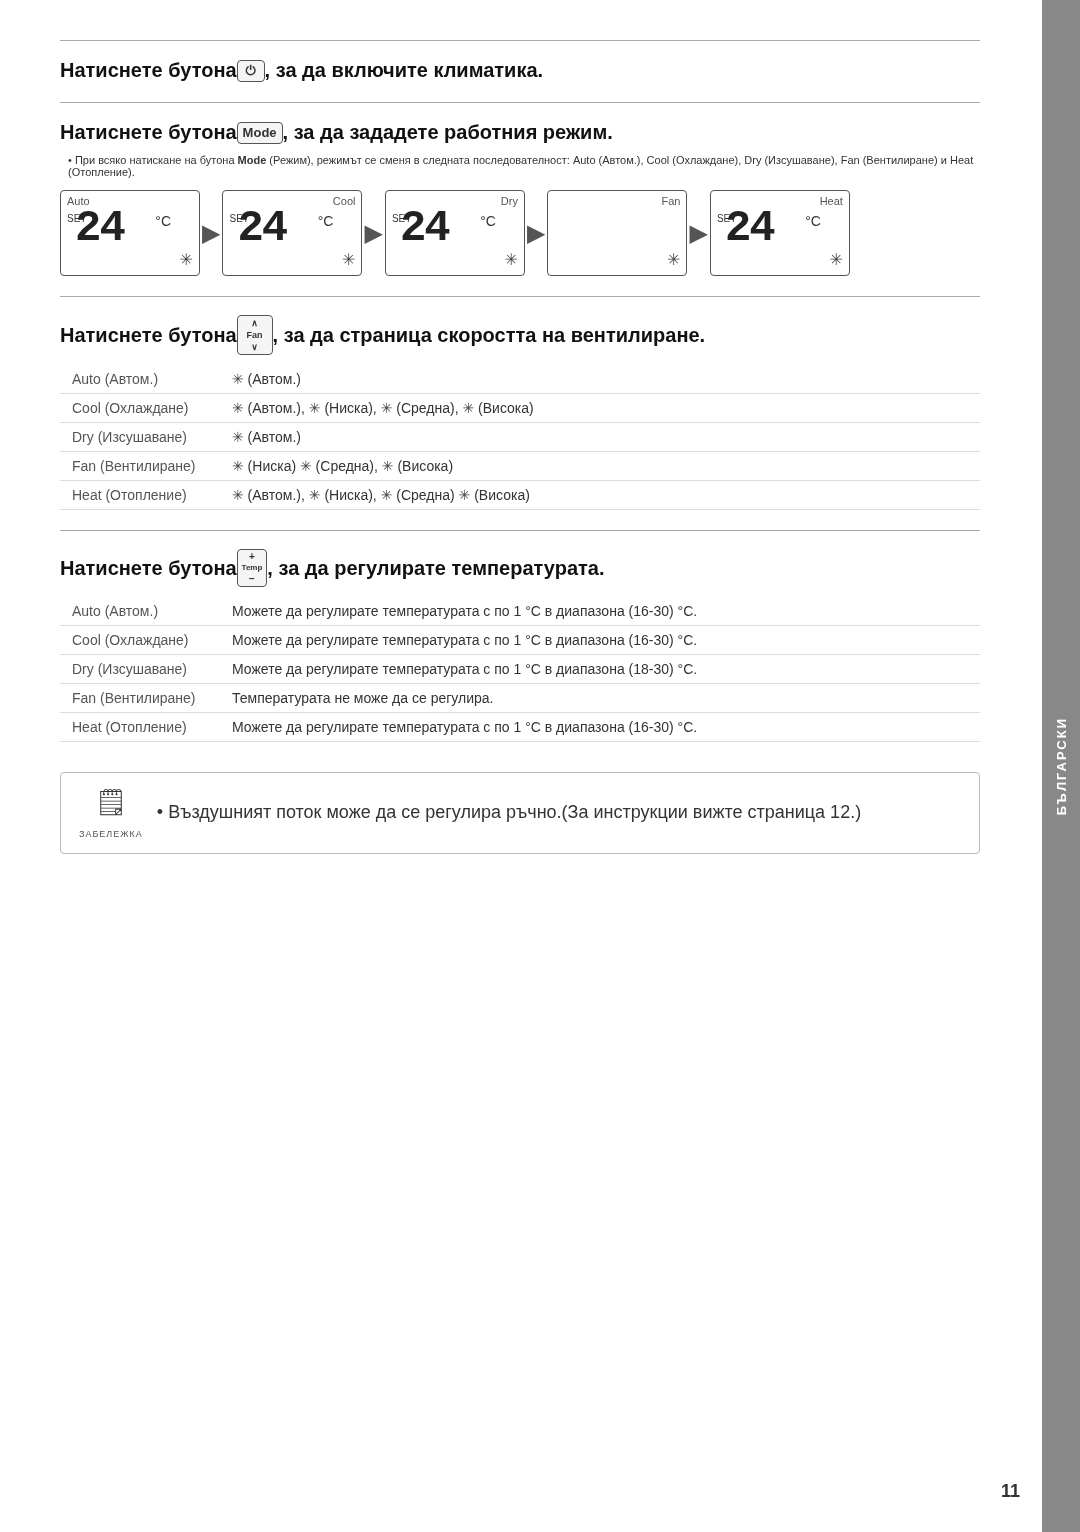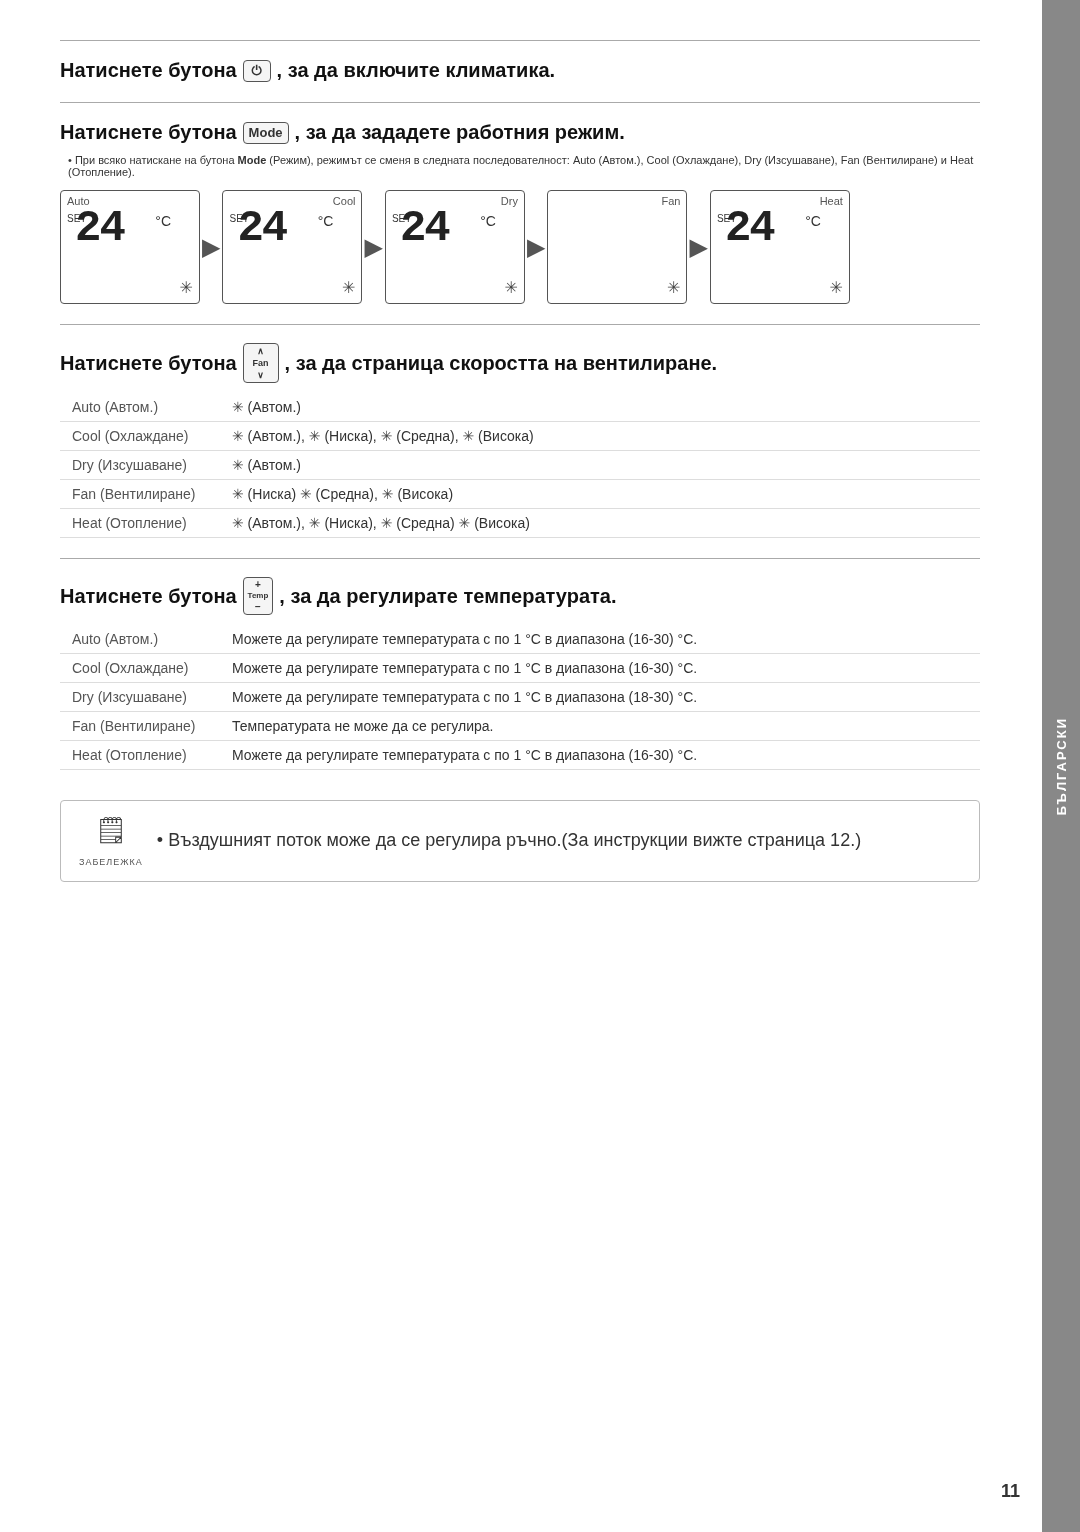--- a/index.html
+++ b/index.html
@@ -56,21 +56,20 @@
       margin-bottom: 0;
     }
 
     .section-title {
       font-size: 20px;
       font-weight: bold;
       color: #111;
       margin-bottom: 10px;
       display: flex;
       align-items: center;
-      gap: 6px;
       flex-wrap: wrap;
     }
 
     .btn-icon {
       display: inline-flex;
       align-items: center;
       justify-content: center;
       border: 1.5px solid #555;
       border-radius: 4px;
       padding: 1px 5px;
@@ -99,21 +98,21 @@
       align-items: center;
       gap: 0;
       margin: 10px 0 18px 0;
       justify-content: flex-start;
     }
 
     .display-panel {
       border: 1.5px solid #555;
       border-radius: 4px;
       width: 140px;
-      height: 114px;
+      height: 86px;
       display: flex;
       flex-direction: column;
       align-items: flex-start;
       justify-content: flex-start;
       padding: 5px 8px;
       background: #fff;
       position: relative;
     }
 
     .panel-label {

